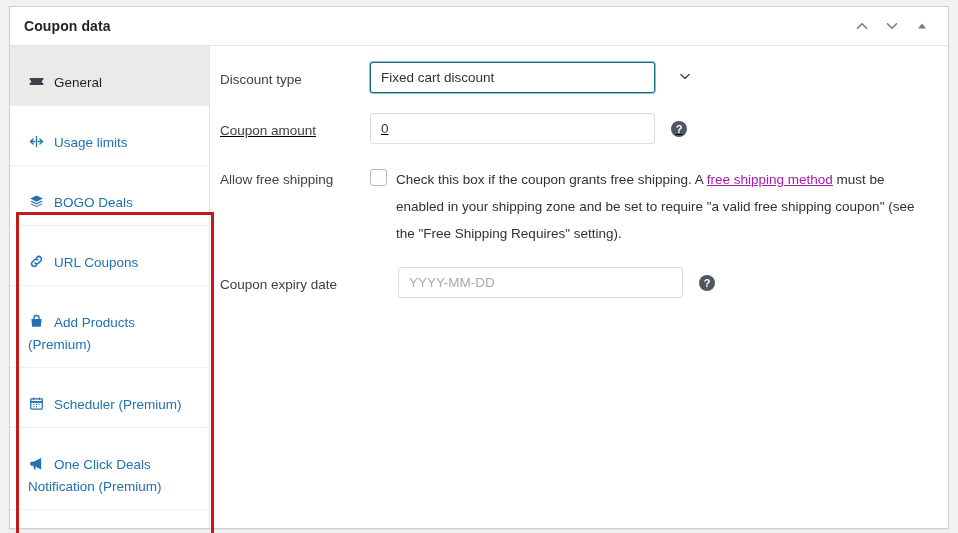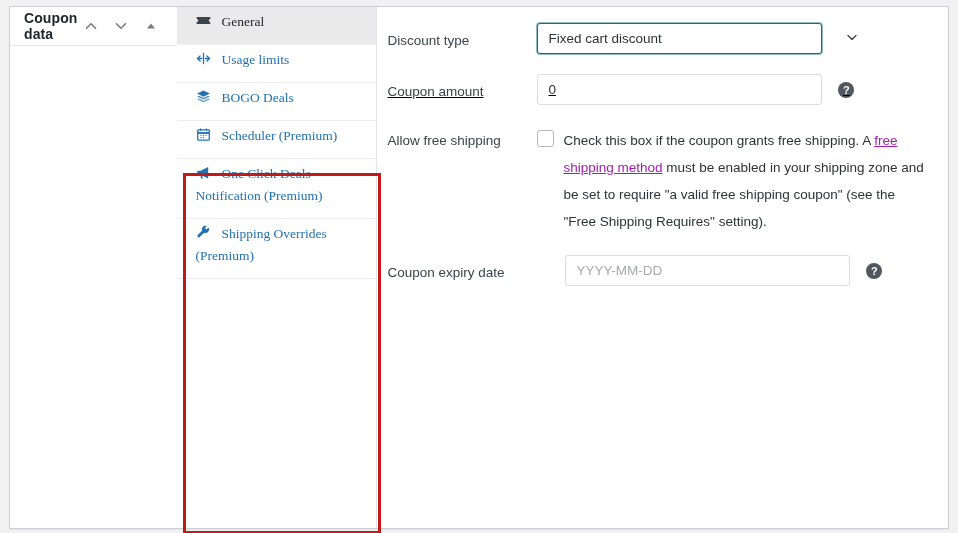--- a/index.html
+++ b/index.html
@@ -19,21 +19,21 @@
 
   
   .panel {
     position: absolute;
     left: 9px; top: 6px;
     width: 940px; height: 523px;
     background: #ffffff;
     border: 1px solid #ccd0d4;
     box-shadow: 0 1px 1px rgba(0,0,0,.04);
     display: flex;
-    flex-direction: row;
+    flex-direction: column;
     justify-content: space-between;
   }
 
   
   .panel-head {
     position: relative;
     height: 39px;
     flex: 0 0 39px;
     border-bottom: 1px solid #e2e4e7;
     display: flex;
@@ -75,28 +75,27 @@
   .tabs {
     width: 200px;
     flex: 0 0 200px;
     border-right: 1px solid #e2e4e7;
     background: #fff;
     position: relative;
   }
   .tab {
     position: relative;
     display: block;
-    padding: 4px 12px 11px 18px;
+    padding: 26px 12px 11px 18px;
     font-size: 13.5px;
     line-height: 22px;
     color: #2271b1;
     text-decoration: none;
     border-bottom: 1px solid #eceef0;
     cursor: pointer;
-    font-family: Liberation Serif, serif;
   }
   .tab .ticon {
     display: inline-block;
     width: 20px;
     vertical-align: -3px;
     margin-right: 6px;
     text-align: left;
     color: #2271b1;
   }
   .tab .ticon svg { display: block; }
@@ -299,21 +298,37 @@
           <span class="ticon">
             <svg width="17" height="17" viewBox="0 0 20 20" fill="#2271b1">
               <path d="M10 3L2.5 6.6 10 10.2 17.5 6.6 10 3z"></path>
               <path d="M2.5 10l7.5 3.6 7.5-3.6-1.9-.9-5.6 2.7-5.6-2.7-1.9.9z" opacity=".85"></path>
               <path d="M2.5 13.3l7.5 3.6 7.5-3.6-1.9-.9-5.6 2.7-5.6-2.7-1.9.9z" opacity=".7"></path>
             </svg>
           </span><span class="tlabel">BOGO Deals</span>
         </div>
 
 
-
+        <div class="tab">
+          <span class="ticon">
+            <svg width="17" height="17" viewBox="0 0 20 20" fill="none" stroke="#2271b1" stroke-width="1.8" stroke-linecap="round">
+              <path d="M8.2 11.8a3 3 0 0 0 4.3 0l2.4-2.4a3 3 0 0 0-4.3-4.3l-1 1"></path>
+              <path d="M11.8 8.2a3 3 0 0 0-4.3 0l-2.4 2.4a3 3 0 0 0 4.3 4.3l1-1"></path>
+            </svg>
+          </span><span class="tlabel">URL Coupons</span>
+        </div>
+
+        <div class="tab">
+          <span class="ticon">
+            <svg width="17" height="17" viewBox="0 0 20 20" fill="#2271b1">
+              <path d="M4 7h12l-.9 9.2H4.9L4 7z"></path>
+              <path d="M7 7V6a3 3 0 0 1 6 0v1" fill="none" stroke="#2271b1" stroke-width="1.6"></path>
+            </svg>
+          </span><span class="tlabel">Add Products (Premium)</span>
+        </div>
 
         <div class="tab">
           <span class="ticon">
             <svg width="17" height="17" viewBox="0 0 20 20" fill="none" stroke="#2271b1" stroke-width="1.5">
               <rect x="3.2" y="4.6" width="13.6" height="12" rx="1"></rect>
               <line x1="3.2" y1="8.2" x2="16.8" y2="8.2" stroke-width="2.2"></line>
               <line x1="6.6" y1="3" x2="6.6" y2="5.6"></line>
               <line x1="13.4" y1="3" x2="13.4" y2="5.6"></line>
               <line x1="6.4" y1="11" x2="7.6" y2="11"></line>
               <line x1="9.4" y1="11" x2="10.6" y2="11"></line>

